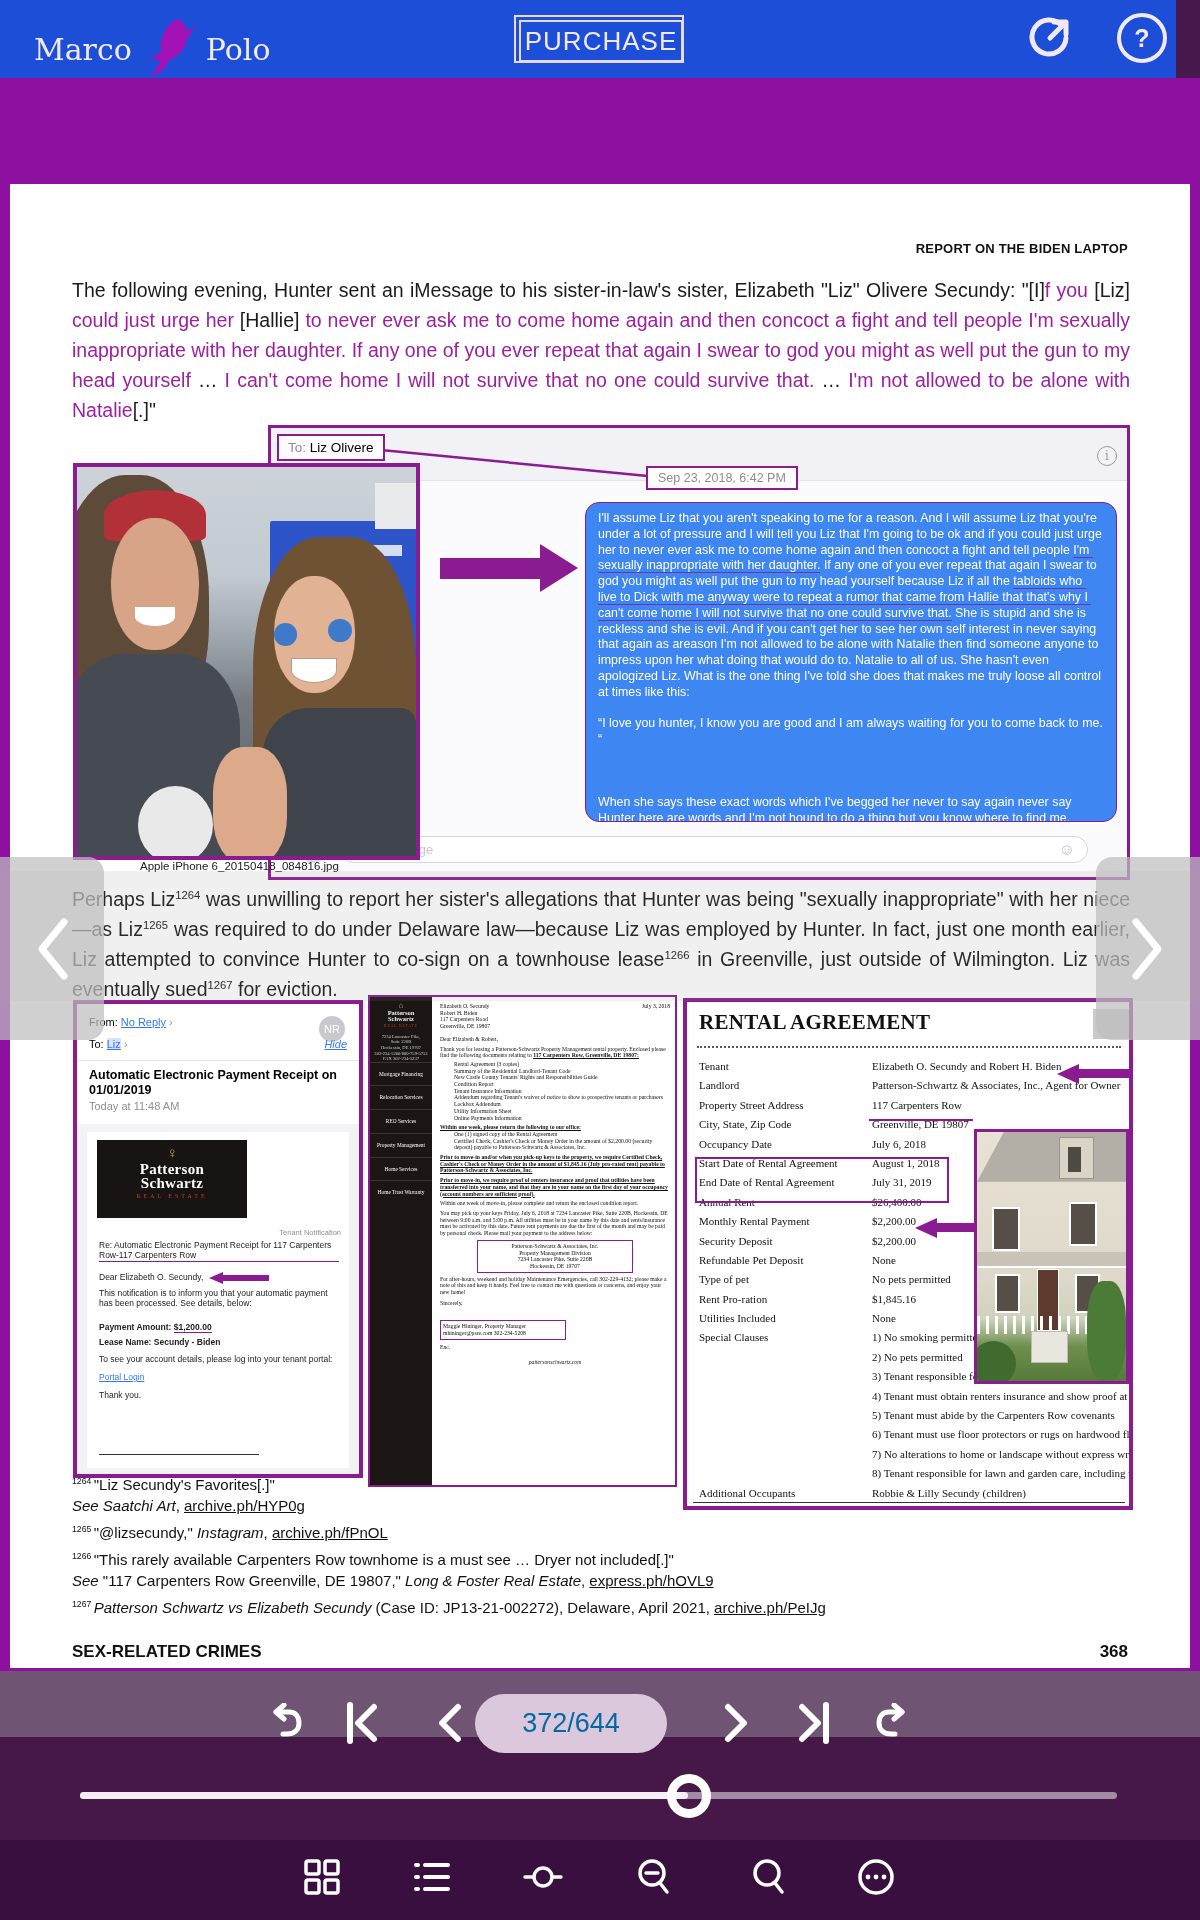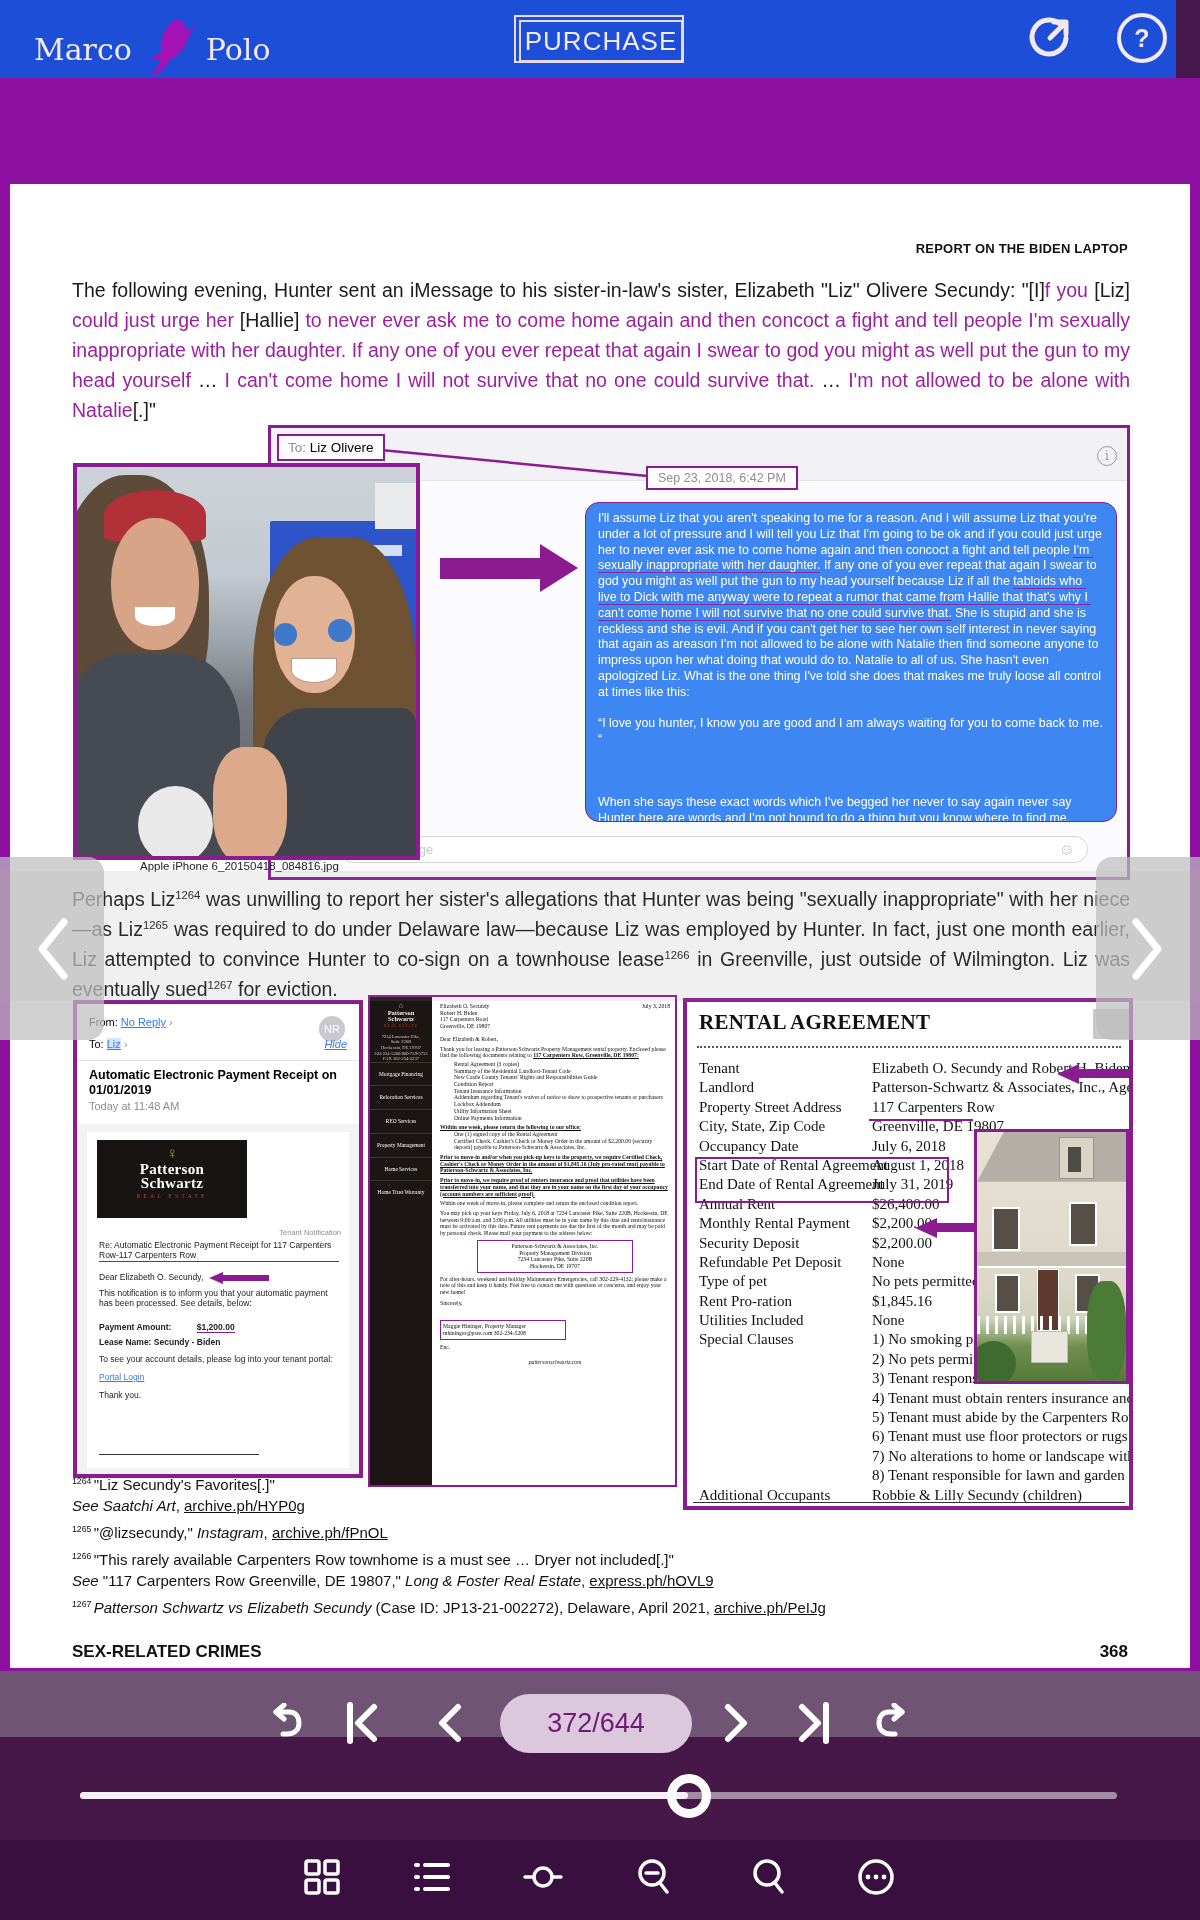--- a/index.html
+++ b/index.html
@@ -71,21 +71,21 @@
   .lsb .svc{font-size:5.4px;color:#fff;padding:8px 2px;border-top:1px solid #3a332e;}
   .lbody{position:absolute;left:70px;top:6px;width:230px;}
   .bu2{font-weight:bold;text-decoration:underline;}
   .pobox{border:1.5px solid #8b1b91;width:150px;margin:3px auto;text-align:center;padding:2px;}
   .sigbox{border:1.5px solid #8b1b91;width:120px;padding:2px;margin-top:14px;}
   .rental{left:673px;top:814px;width:450px;height:512px;border:4px solid #8b1b91;overflow:hidden;
       font-family:"Liberation Serif",serif;color:#111;}
   .rtitle{position:absolute;left:12px;top:8px;font-size:21px;font-weight:bold;letter-spacing:.3px;}
   .rgray{position:absolute;right:0;top:7px;width:36px;height:30px;background:#c9c9c9;}
   .rdash{position:absolute;left:10px;top:44px;width:424px;border-top:2px dotted #555;}
-  .rtable{position:absolute;left:12px;top:58px;width:430px;font-size:15px;}
+  .rtable{position:absolute;left:12px;top:58px;width:430px;font-size:11px;}
   .tr{height:19.4px;white-space:nowrap;}
   .tl{display:inline-block;width:173px;}
   .tv{display:inline-block;}
   .runder{position:absolute;left:182px;top:117px;width:104px;border-top:2.5px solid #8b1b91;}
   .rbox{position:absolute;left:8px;top:155px;width:250px;height:42px;border:2.5px solid #8b1b91;}
   .arrL{position:absolute;height:0;width:0;border-right:22px solid #8b1b91;border-top:10px solid transparent;border-bottom:10px solid transparent;}
   .arrT{position:absolute;height:9px;background:#8b1b91;}
   .house{position:absolute;left:287px;top:127px;width:155px;height:255px;border:3px solid #8b1b91;box-sizing:border-box;
       background:linear-gradient(#e7e2d4 0%,#ddd8c9 60%,#cfd3bd 75%,#6f8f4e 86%,#567a3a 100%);overflow:hidden;}
   .rdbl{position:absolute;left:6px;top:500px;width:432px;height:3px;border-top:1.5px solid #333;border-bottom:1.5px solid #333;}
@@ -94,22 +94,22 @@
   .fn{margin-bottom:6px;}
   .it{font-style:italic;}
   .flink{color:#111;text-decoration:underline;cursor:pointer;}
   .pfoot{left:62px;top:1458px;width:1056px;display:flex;justify-content:space-between;
       font-size:17px;font-weight:bold;color:#111;}
   
   .strip{left:0;top:1671px;width:1200px;height:66px;background:#6f5474;}
   .midband{left:0;top:1737px;width:1200px;height:103px;background:#451848;}
   .toolband{left:0;top:1840px;width:1200px;height:80px;background:#390f40;}
   .navic{top:1698px;width:50px;height:50px;display:flex;align-items:center;justify-content:center;cursor:pointer;}
-  .pill{left:500px;top:1694px;width:192px;height:59px;background:#dbc8dd;border-radius:30px;display:flex;align-items:center;
-      justify-content:center;font-size:27px;color:#701a75;cursor:pointer;}
+  .pill{left:475px;top:1694px;width:192px;height:59px;background:#dbc8dd;border-radius:30px;display:flex;align-items:center;
+      justify-content:center;font-size:27px;color:#0369a1;cursor:pointer;}
   .track{left:80px;top:1792px;width:1037px;height:7px;border-radius:4px;background:rgba(255,255,255,.5);}
   .trackfill{left:80px;top:1792px;width:608px;height:7px;border-radius:4px;background:#f4eef5;}
   .knob{left:667px;top:1774px;width:26px;height:26px;border:9px solid #fff;border-radius:50%;background:transparent;cursor:pointer;}
   .tbbtn{top:1851px;width:52px;height:52px;display:flex;align-items:center;justify-content:center;cursor:pointer;}
   svg{display:block;}
 </style>
 </head>
 <body>
 
 <div class="abs topbar">
@@ -223,21 +223,21 @@
           <div class="re">REAL ESTATE</div>
         </div>
         <div class="em gr" style="top:96px;left:auto;right:8px;font-size:7.5px;">Tenant Notification</div>
         <div class="em" style="top:108px;width:240px;line-height:10px;border-bottom:1.5px solid #8b1b91;padding-bottom:1px;">Re: Automatic Electronic Payment Receipt for 117 Carpenters Row-117 Carpenters Row</div>
         <div class="em" style="top:140px;">Dear Elizabeth O. Secundy,</div>
         <div class="arrL" style="left:122px;top:140px;border-right-width:14px;border-top-width:6px;border-bottom-width:6px;"></div>
         <div class="arrT" style="left:136px;top:143px;width:46px;height:6px;"></div>
         <div class="em" style="top:156px;width:240px;line-height:10px;">This notification is to inform you that your automatic payment has been processed. See details, below:</div>
         <div class="em" style="top:190px;font-weight:bold;">
           <span>Payment Amount:</span>
-          <span style="border-bottom:1.5px solid #8b1b91;margin-left:23px;">$1,200.00</span>
+          <span style="border-bottom:1.5px solid #8b1b91;">$1,200.00</span>
         </div>
         <div class="em" style="top:205px;font-weight:bold;">
           <span>Lease Name:</span>
           <span>Secundy - Biden</span>
         </div>
         <div class="em" style="top:222px;width:240px;line-height:10px;">To see your account details, please log into your tenant portal:</div>
         <div class="em lnk" style="top:240px;text-decoration:underline;">Portal Login</div>
         <div class="em" style="top:258px;">Thank you.</div>
         <div class="em" style="top:322px;width:160px;border-top:1.5px solid #333;"></div>
       </div>

